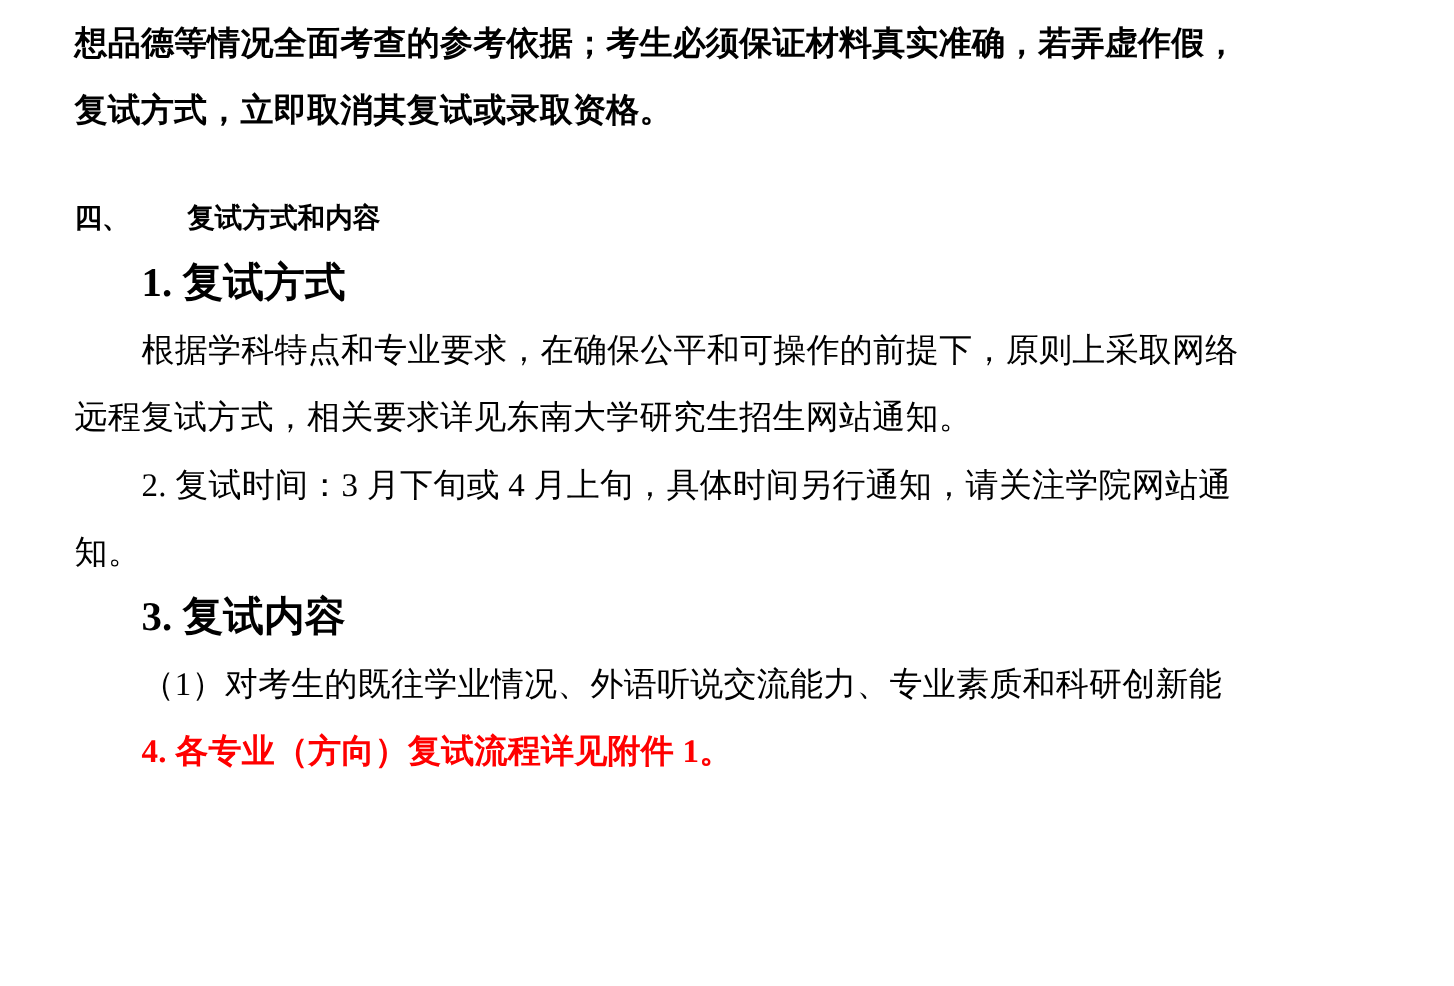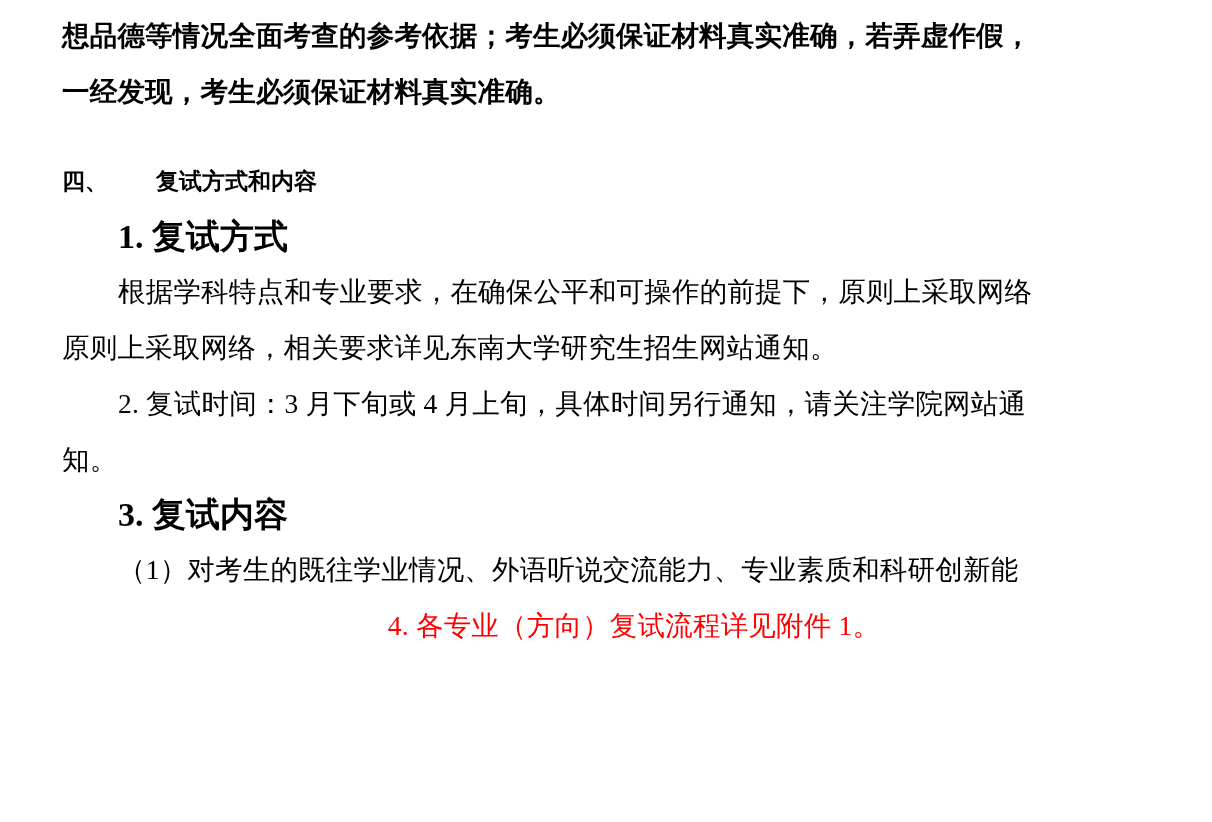--- a/index.html
+++ b/index.html
@@ -41,22 +41,21 @@
     white-space: pre;
   }
   .sub-heading {
     font-weight: bold;
     font-size: 34px;
     line-height: 54px;
     white-space: pre;
   }
   .red {
     color: #ff0000;
-    font-weight: normal;
-    text-align: center;
+    font-weight: bold;
   }
   .spacer-md {
     height: 34px;
   }
   .indent-1 {
     padding-left: 56px;
   }
   .indent-0 {
     padding-left: 0;
   }
@@ -69,32 +68,32 @@
   }
 </style>
 </head>
 <body>
 
 <div class="page">
   <div class="doc-body">
 
     <div>
       <div class="line bold indent-0">想品德等情况全面考查的参考依据；考生必须保证材料真实准确，若弄虚作假，</div>
-      <div class="line bold indent-0">一经发现，考生必须保证材料真实准确。</div>
+      <div class="line bold indent-0">复试方式，立即取消其复试或录取资格。</div>
     </div>
 
     <div class="spacer-md"></div>
 
     <div class="heading heading-four"><span>四、</span><span class="gap-wide"></span><span>复试方式和内容</span></div>
 
     <div class="sub-heading indent-1">1. 复试方式</div>
 
     <div>
       <div class="line indent-1">根据学科特点和专业要求，在确保公平和可操作的前提下，原则上采取网络</div>
-      <div class="line indent-0">原则上采取网络，相关要求详见东南大学研究生招生网站通知。</div>
+      <div class="line indent-0">远程复试方式，相关要求详见东南大学研究生招生网站通知。</div>
     </div>
 
     <div>
       <div class="line indent-1">2. 复试时间：3 月下旬或 4 月上旬，具体时间另行通知，请关注学院网站通</div>
       <div class="line indent-0">知。</div>
     </div>
 
     <div class="sub-heading indent-1">3. 复试内容</div>
 
 

